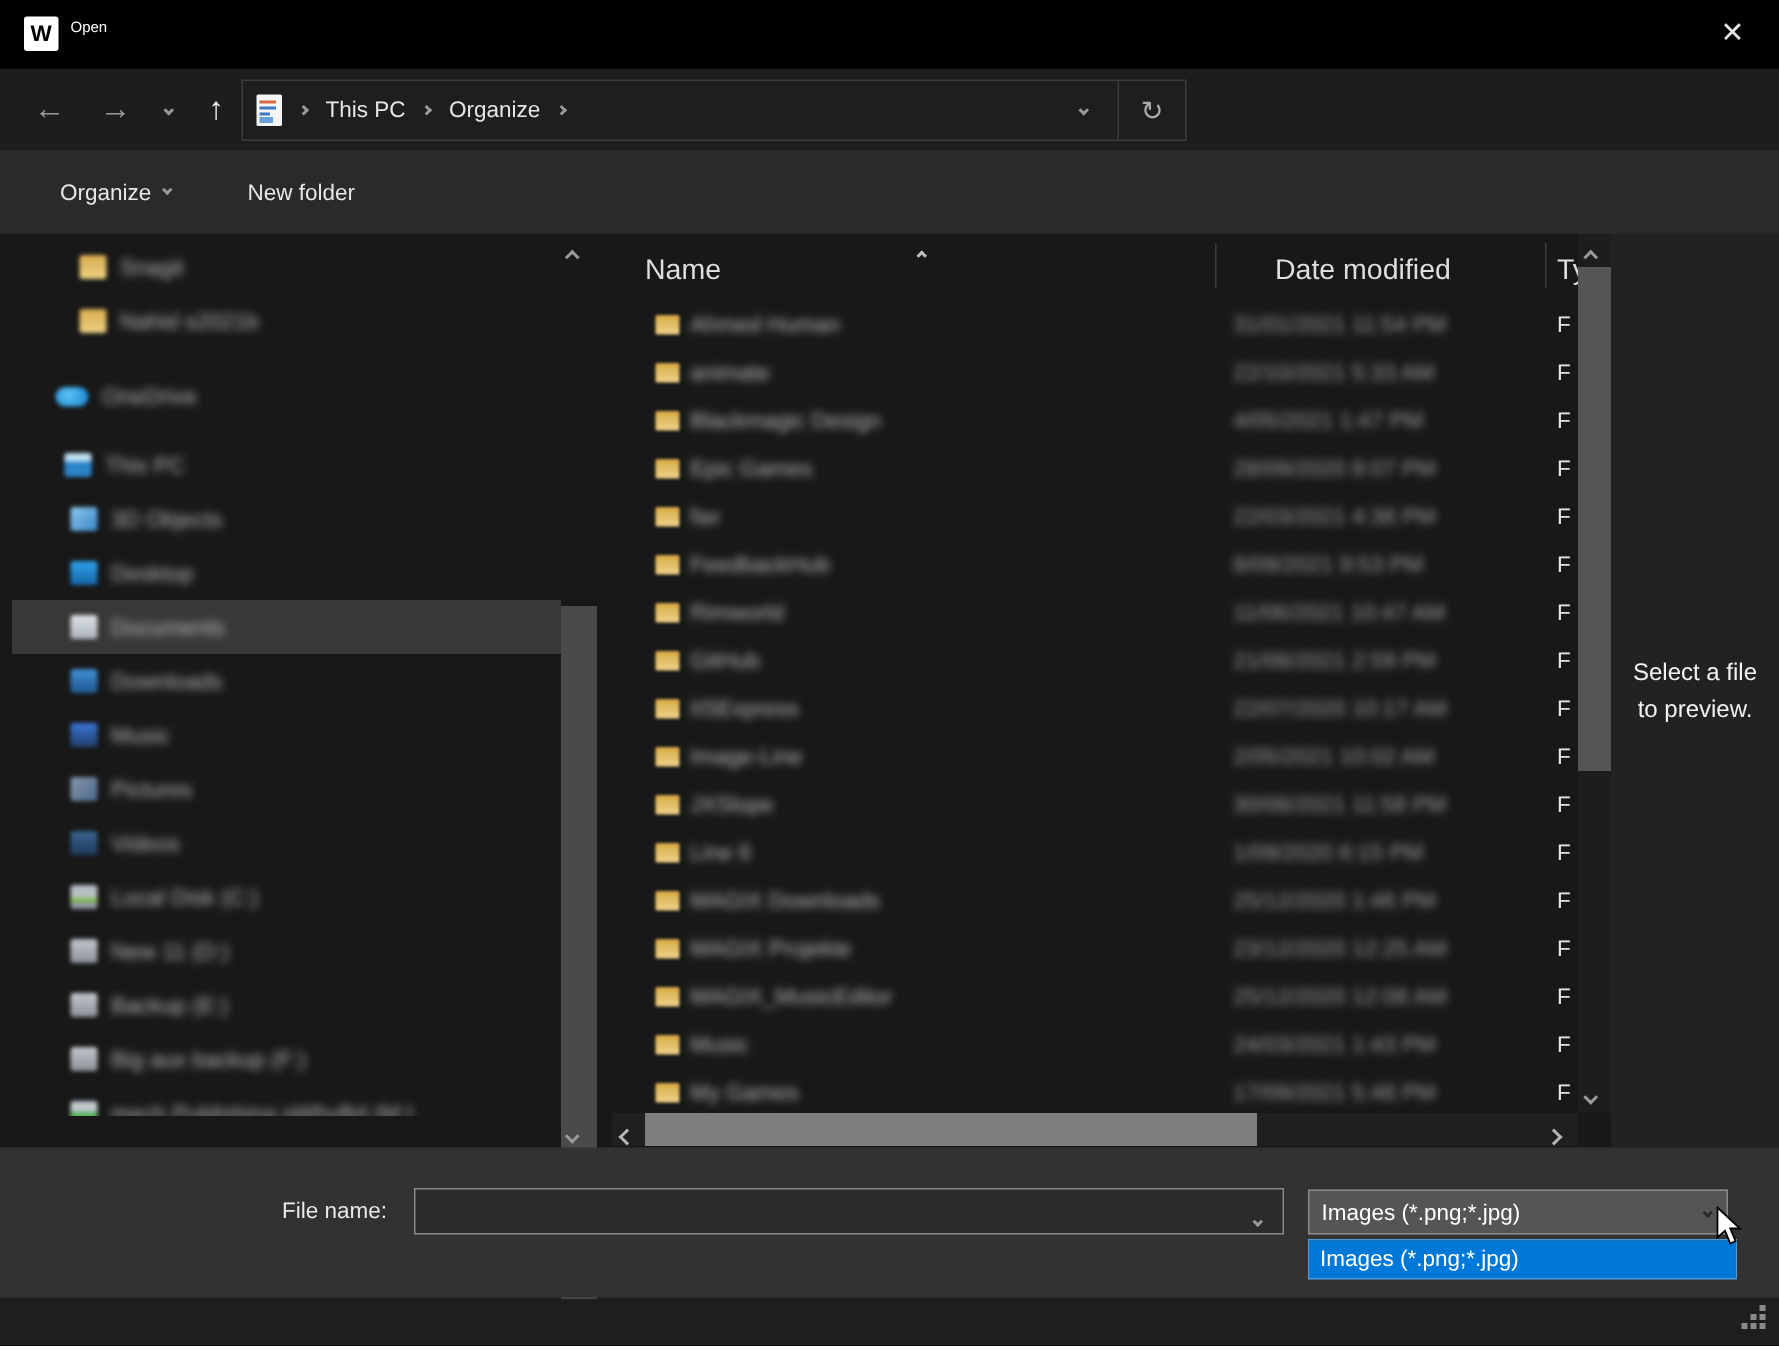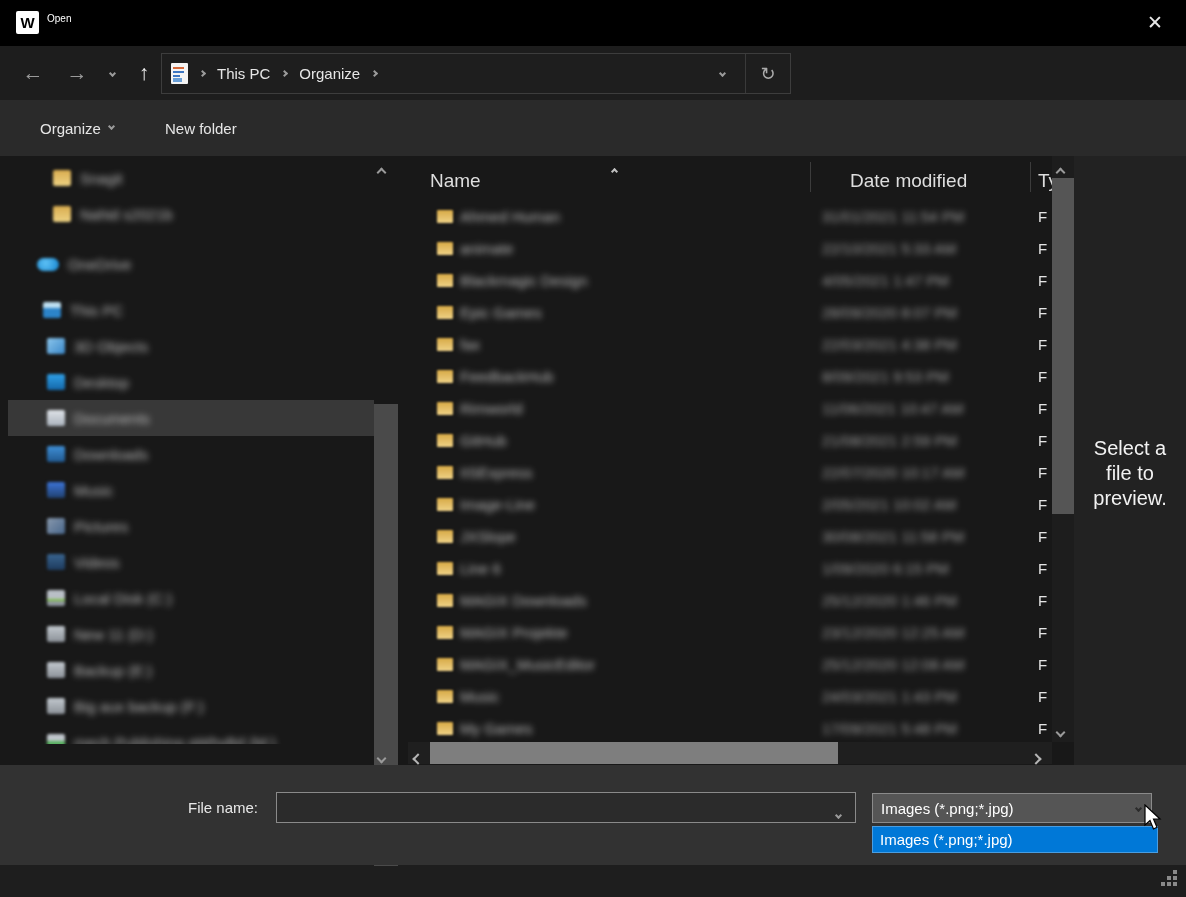--- a/index.html
+++ b/index.html
@@ -112,21 +112,21 @@
 
   
   .hscroll{position:absolute;left:408px;top:586px;width:644px;height:22px;background:#1f1f1f;}
   .hs-left{position:absolute;left:414px;top:593px;}
   .hs-right{position:absolute;left:1032px;top:593px;}
   .hs-thumb{position:absolute;left:430px;top:586px;width:408px;height:22px;background:#7e7e7e;}
   .chev.big{width:8px;height:8px;border-color:#b5b5b5;border-width:2px;}
 
   
   .preview{position:absolute;left:1074px;top:0;width:112px;height:609px;background:#222;}
-  .preview-msg{position:absolute;left:6px;top:280px;width:100px;color:#f2f2f2;font-size:20px;line-height:25px;text-align:center;}
+  .preview-msg{position:absolute;left:6px;top:280px;width:100px;color:#f2f2f2;font-size:16px;line-height:25px;text-align:center;}
 
   
   .footer{position:absolute;left:0;top:765px;width:1186px;height:100px;background:#323232;}
   .fnlabel{position:absolute;left:188px;top:34px;color:#e8e8e8;font-size:15px;}
   .fninput{position:absolute;left:276px;top:27px;width:580px;height:31px;background:#2b2b2b;border:1px solid #8a8a8a;
     color:#e8e8e8;font-size:15px;padding:0 30px 0 8px;outline:none;}
   .fnchev{position:absolute;left:836px;top:39px;}
   .combo{position:absolute;left:872px;top:28px;width:280px;height:30px;background:#555;border:1px solid #8a8a8a;
     display:flex;align-items:center;cursor:pointer;}
   .combo-label{color:#fff;font-size:15px;margin-left:8px;}

